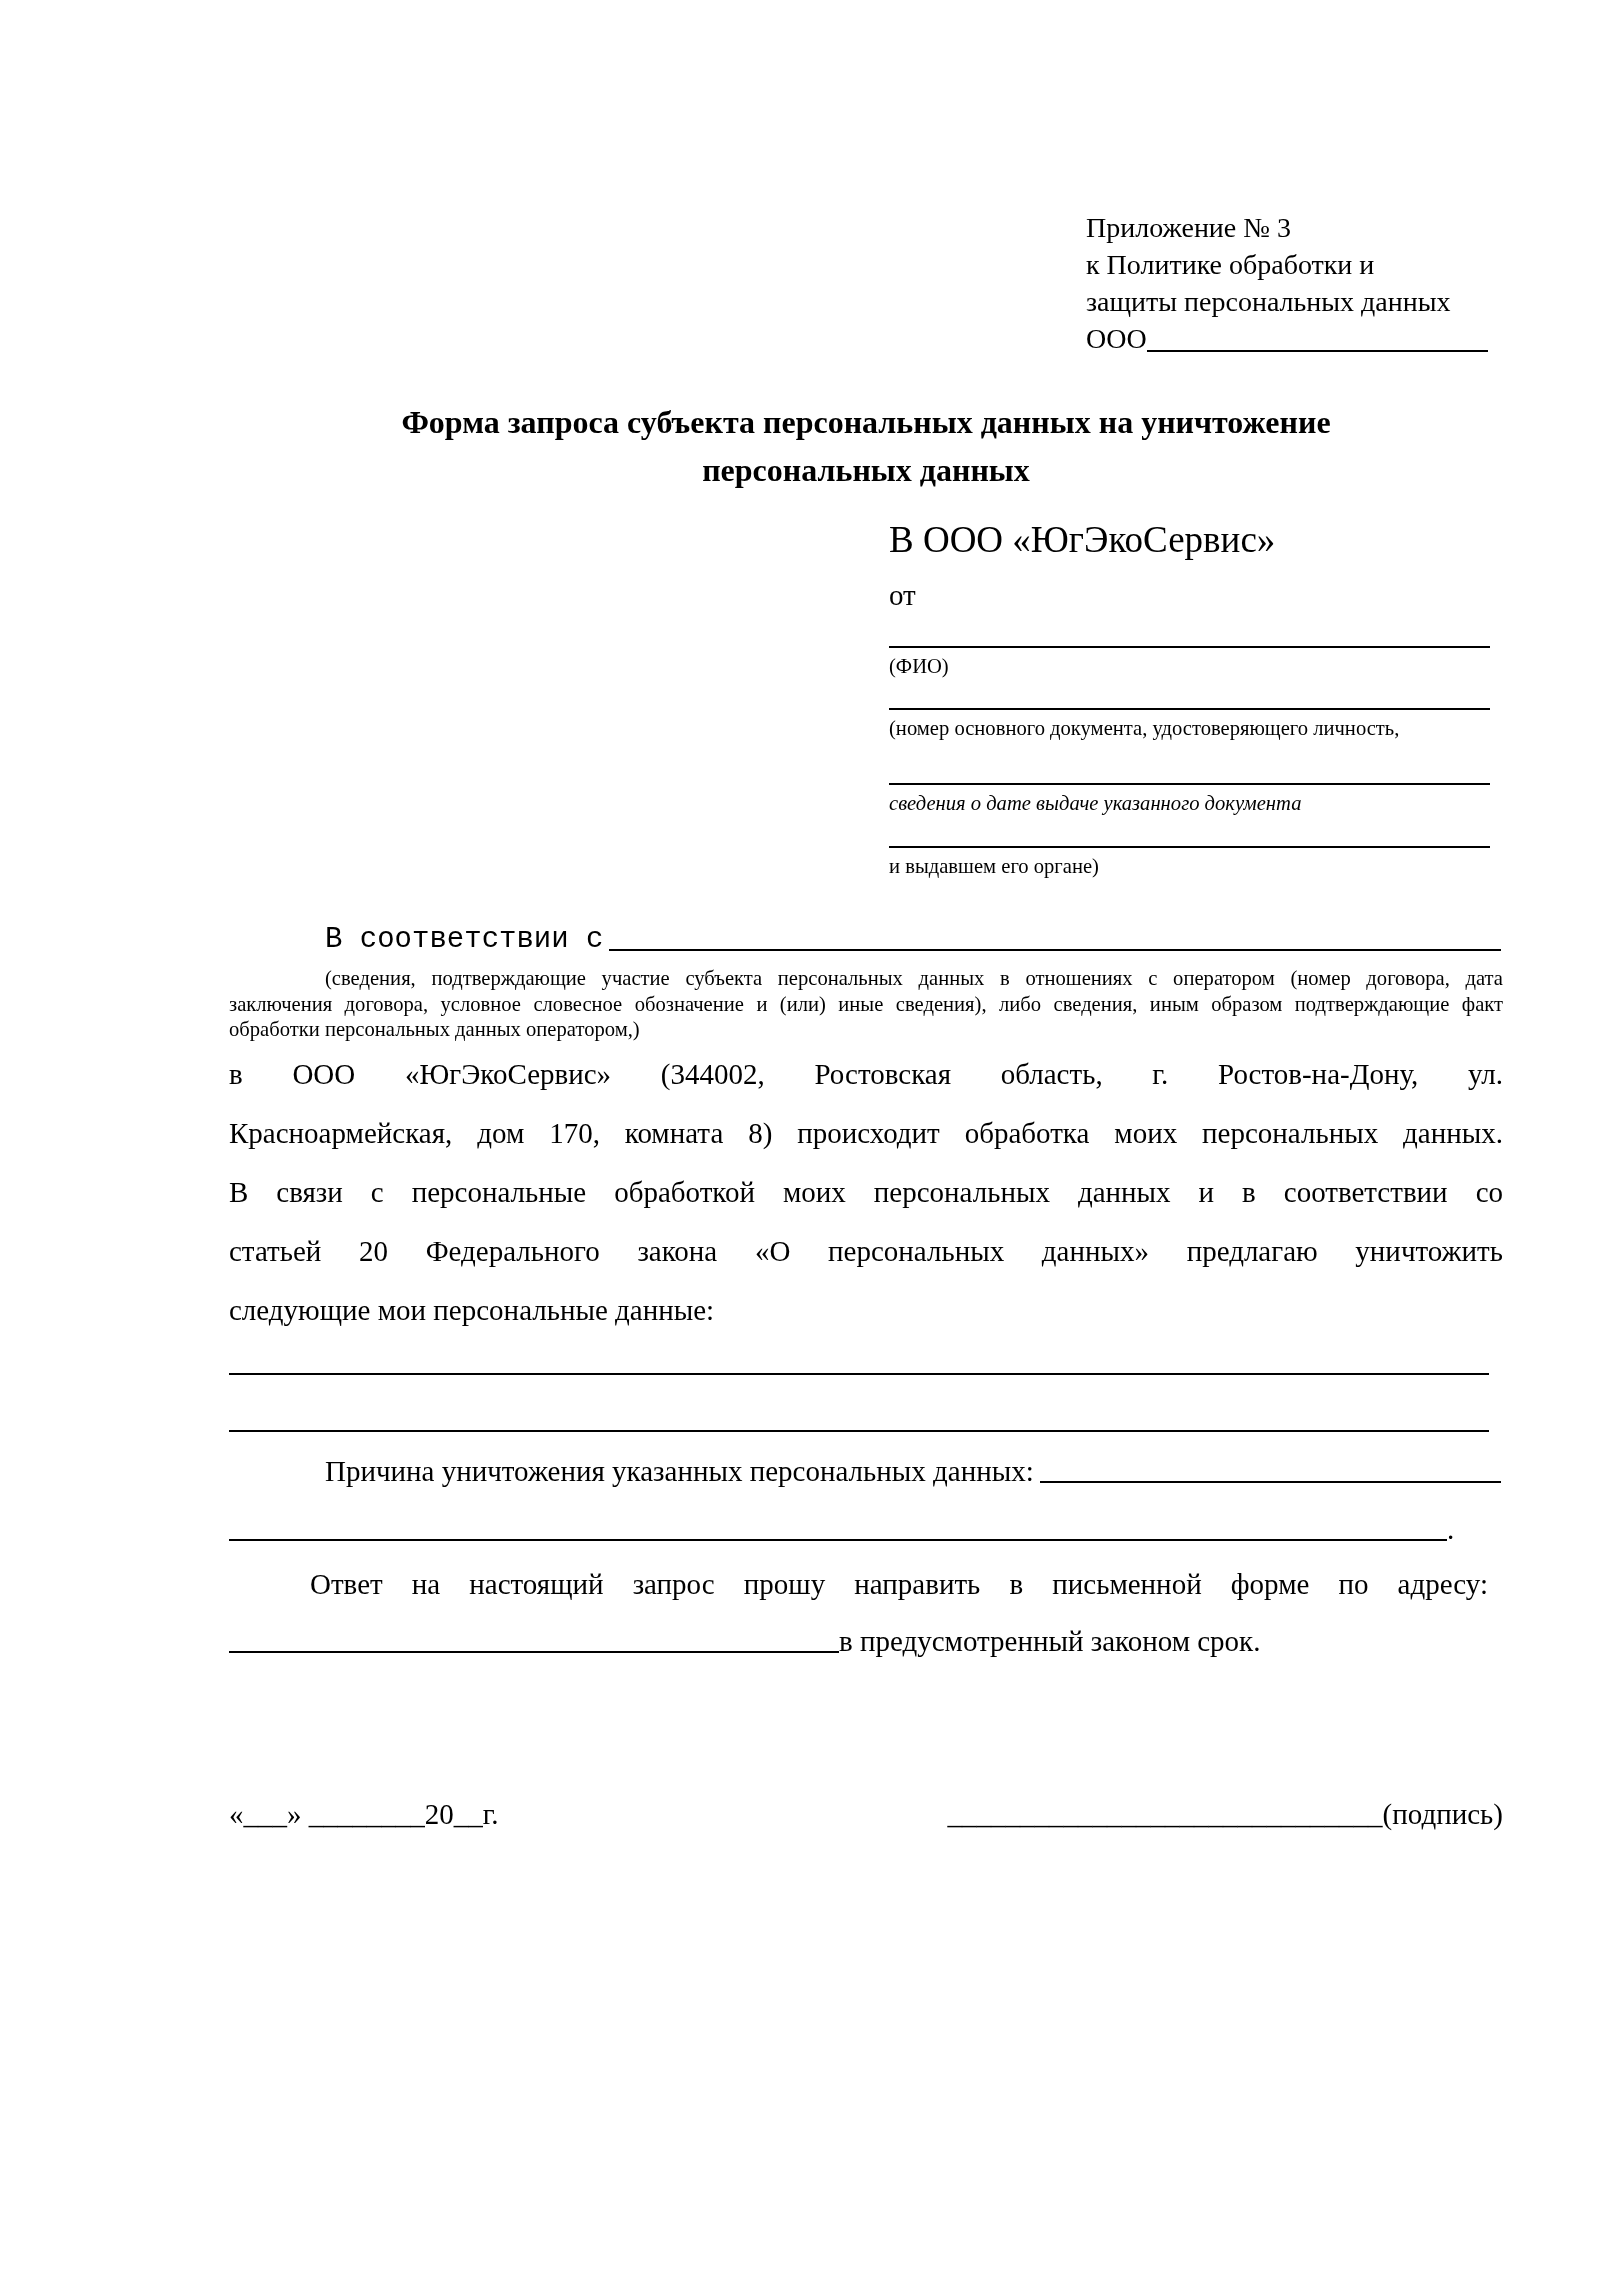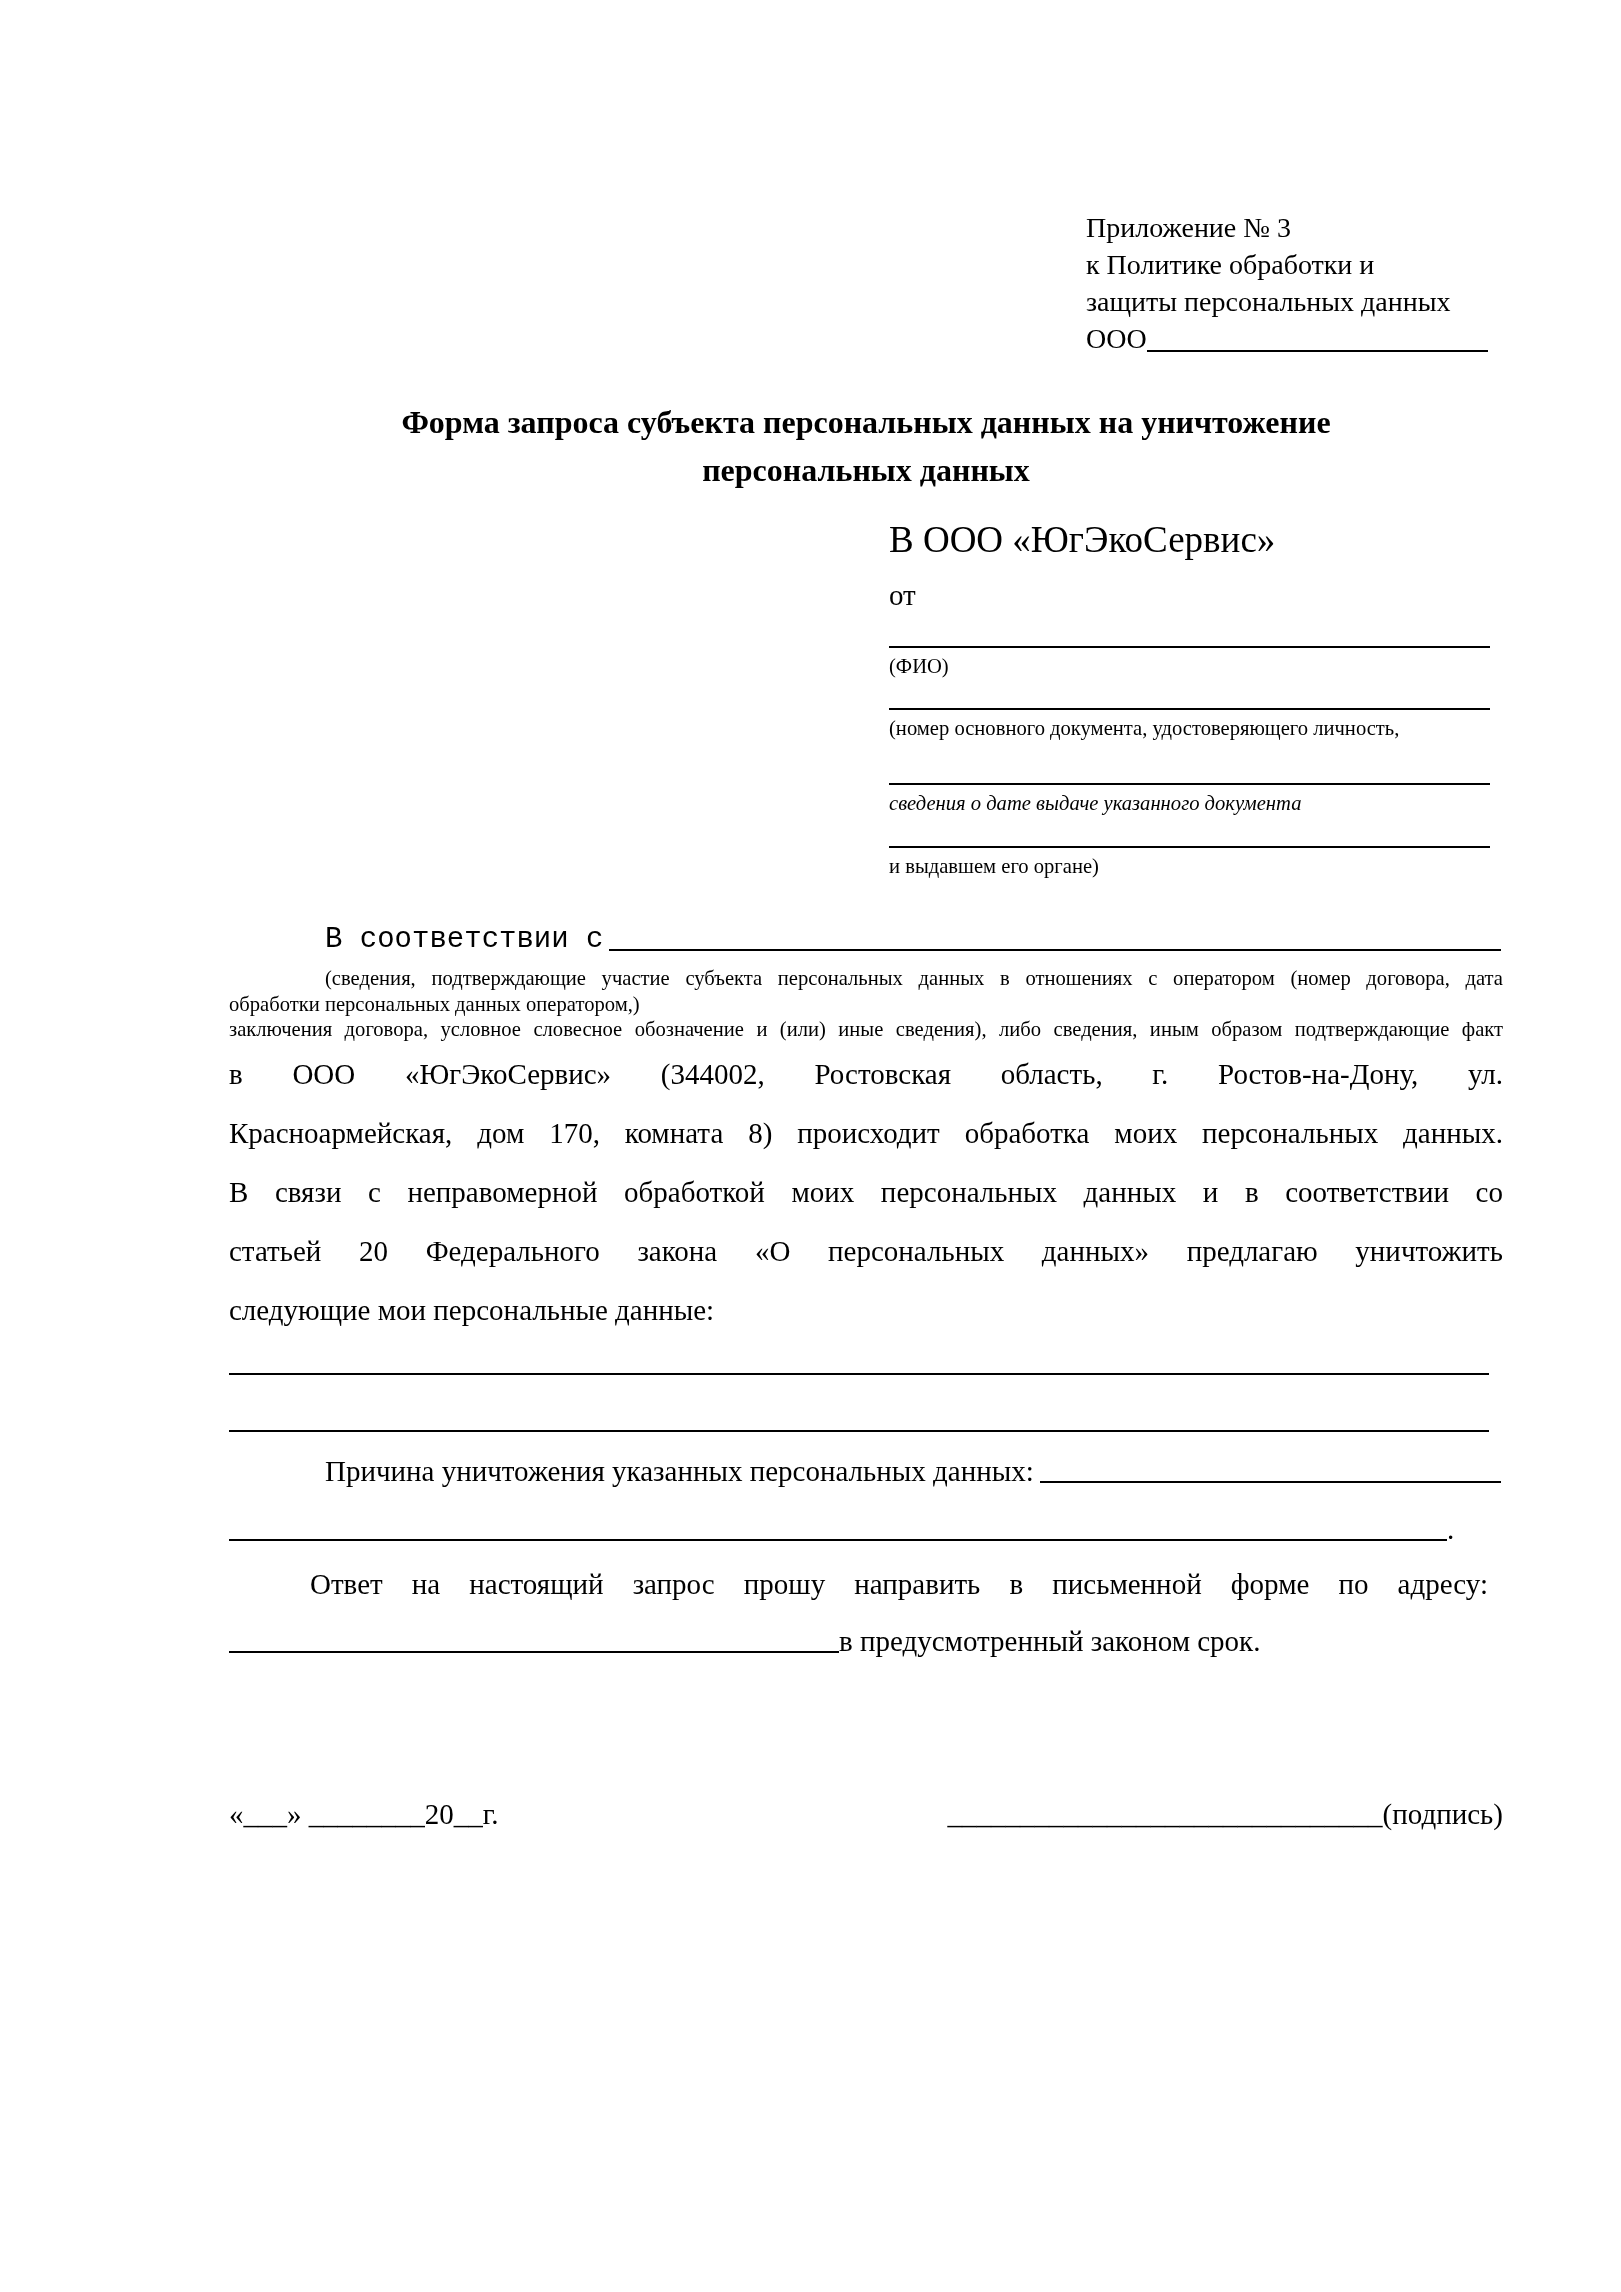--- a/index.html
+++ b/index.html
@@ -103,28 +103,28 @@
   <div class="abs rule fline l4"></div>
   <div class="abs fcap c4">и выдавшем его органе)</div>
 
   <div class="abs accordance">
     <span class="lead">В соответствии с</span>
     <span class="fill"></span>
   </div>
 
   <div class="abs note">
     <div class="nline first">(сведения, подтверждающие участие субъекта персональных данных в отношениях с оператором (номер договора, дата</div>
+    <div class="nline">заключения договора, условное словесное обозначение и (или) иные сведения), либо сведения, иным образом подтверждающие факт</div>
     <div class="nline last">обработки персональных данных оператором,)</div>
-    <div class="nline">заключения договора, условное словесное обозначение и (или) иные сведения), либо сведения, иным образом подтверждающие факт</div>
   </div>
 
   <div class="abs body-par">
     <div class="stretch">в ООО «ЮгЭкоСервис» (344002, Ростовская область, г. Ростов-на-Дону, ул.</div>
     <div class="stretch">Красноармейская, дом 170, комната 8) происходит обработка моих персональных данных.</div>
-    <div class="stretch">В связи с неправомерной обработкой моих персональных данных и в соответствии со</div>
+    <div class="stretch">В связи с персональные обработкой моих персональных данных и в соответствии со</div>
     <div class="stretch">статьей 20 Федерального закона «О персональных данных» предлагаю уничтожить</div>
     <div>следующие мои персональные данные:</div>
   </div>
 
   <div class="abs rule wide1"></div>
   <div class="abs rule wide2"></div>
 
   <div class="abs reason-row">
     <span class="lbl">Причина уничтожения указанных персональных данных:</span>
     <span class="fill"></span>

